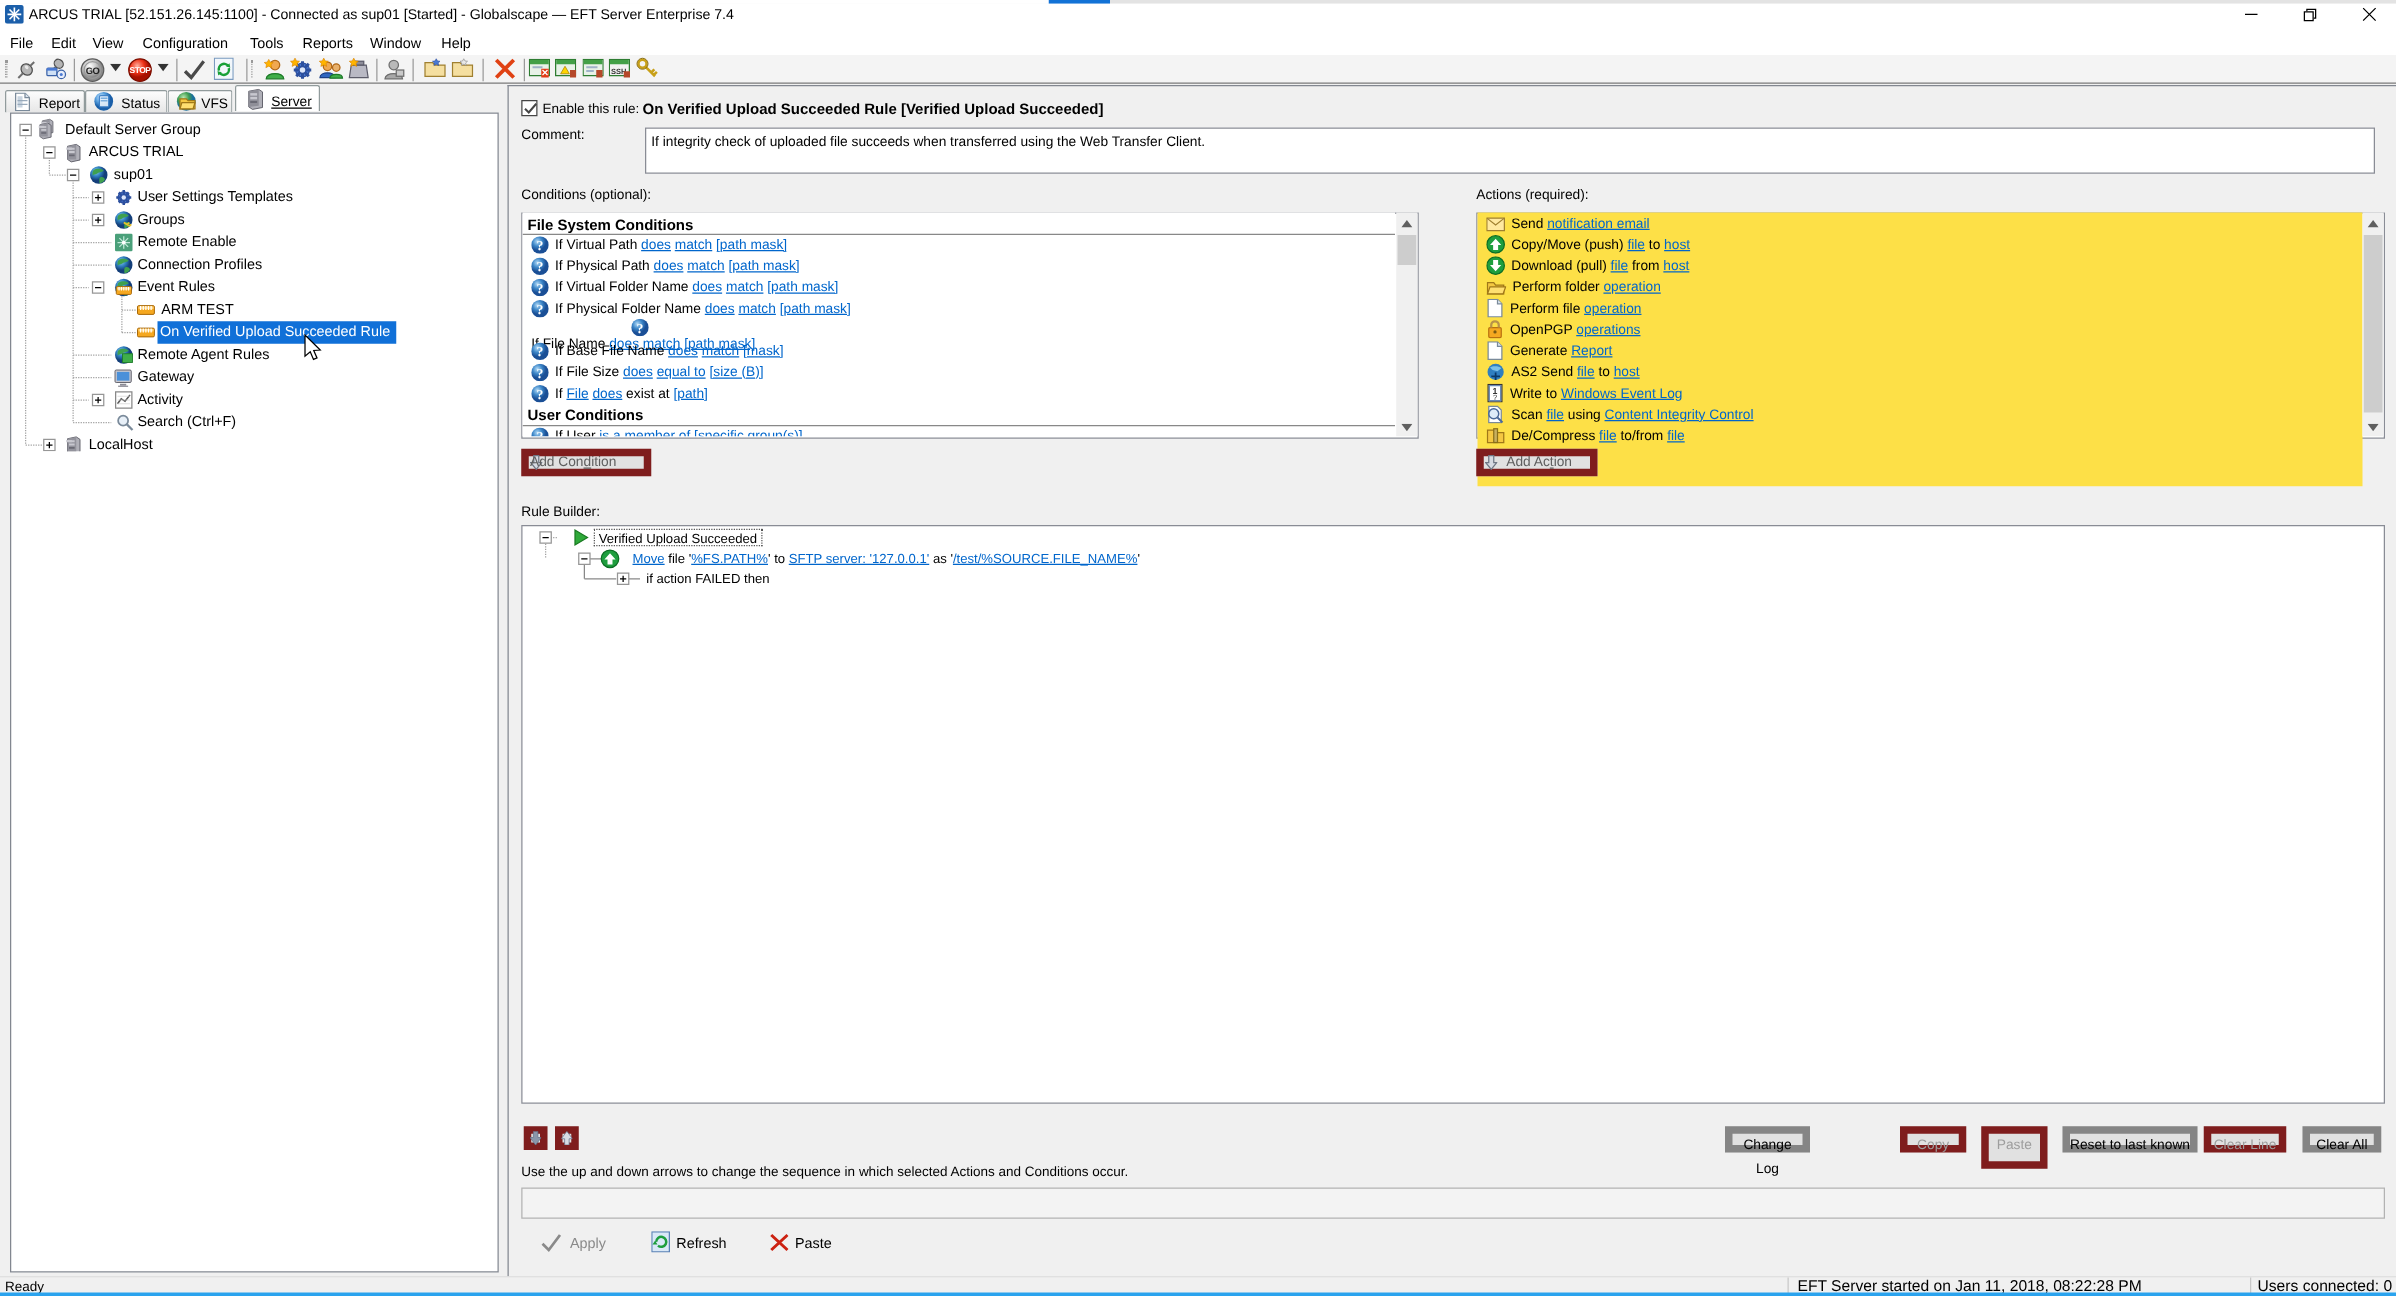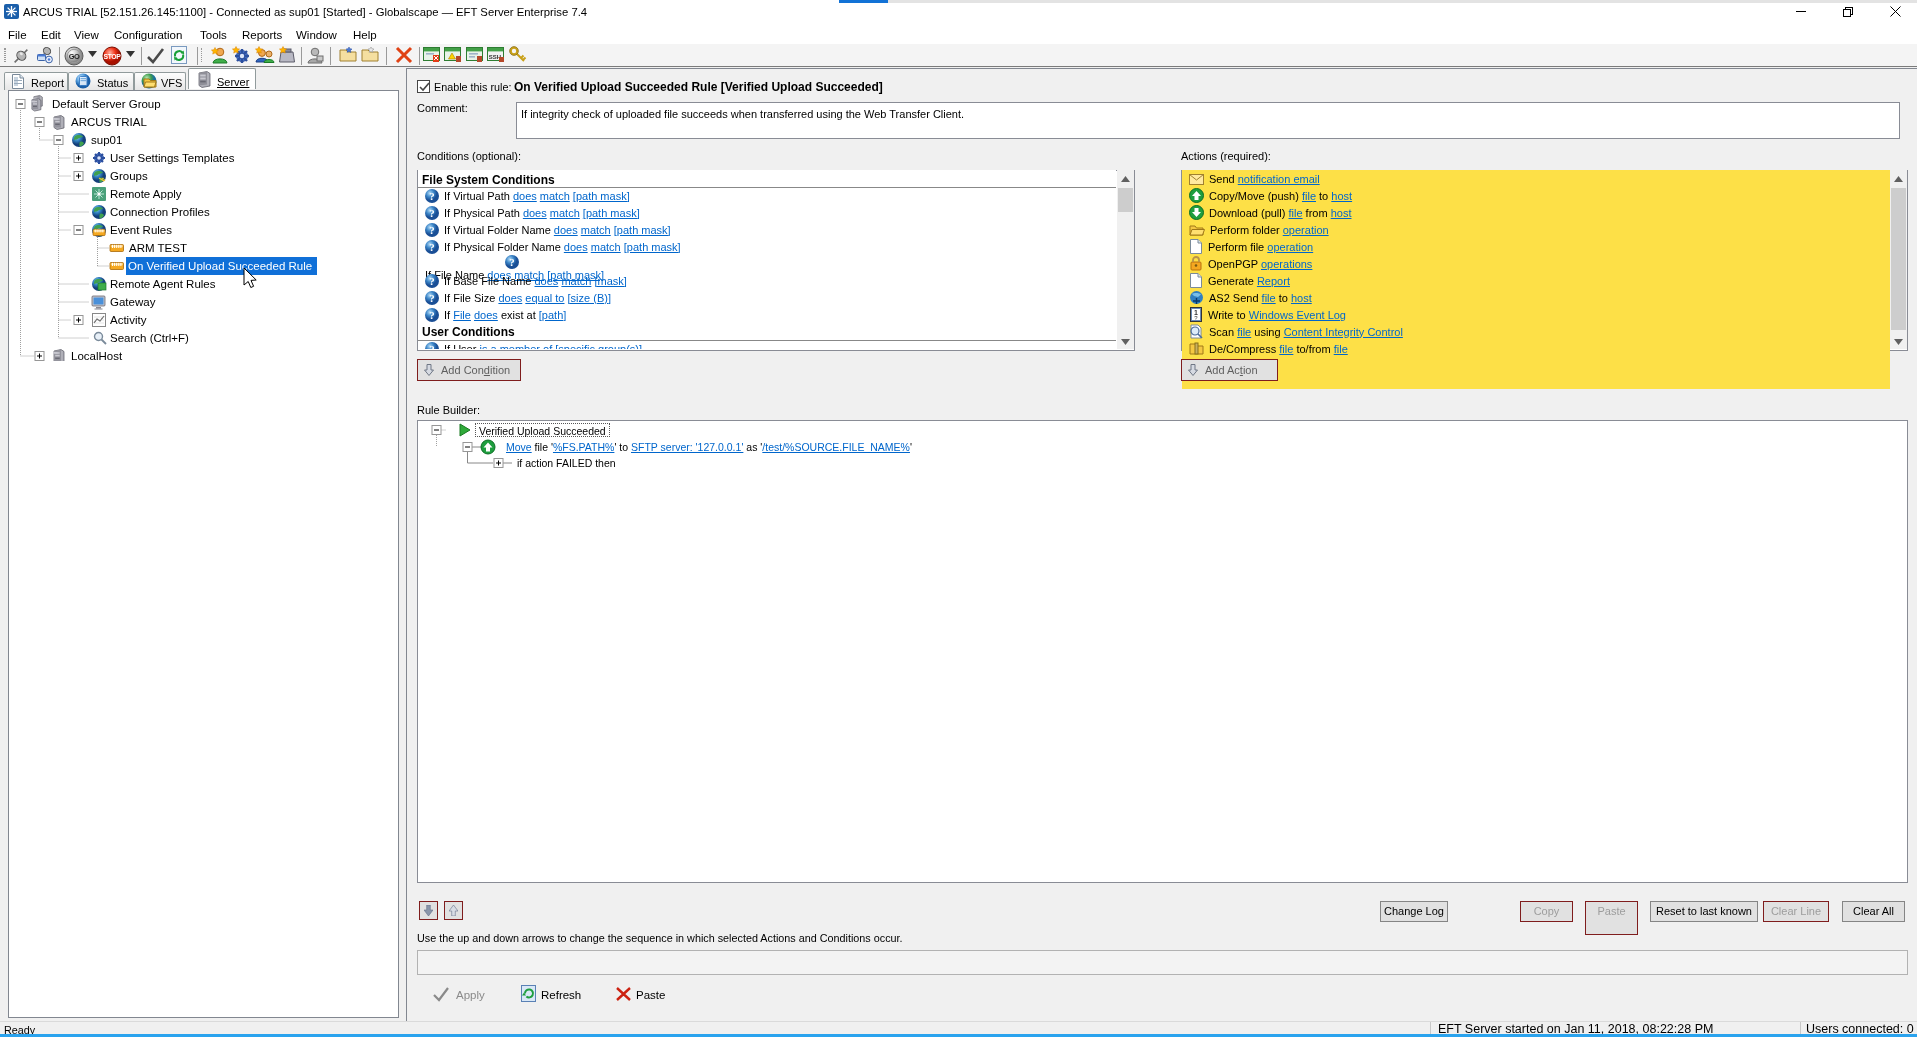--- a/index.html
+++ b/index.html
@@ -1,21 +1,21 @@
 <!DOCTYPE html>
 <html><head>
 <meta charset="utf-8">
 <style>
 * { margin:0; padding:0; box-sizing:border-box; }
 html,body { width:1917px; height:1037px; }
 body { font-family:"Liberation Sans",sans-serif; background:#f0f0f0; position:relative; overflow:hidden; font-size:12px; color:#000; }
 .abs { position:absolute; }
 a { color:#0066cc; text-decoration:underline; }
 .box { position:absolute; background:#fff; border:1px solid #82868c; }
-.btn { position:absolute; background:#e1e1e1; border:1px solid #7f1d1d; text-align:center; color:#000; }
+.btn { position:absolute; background:#e1e1e1; border:6px solid #7f1d1d; text-align:center; color:#000; }
 .sep { position:absolute; top:47px; height:18px; width:1px; background:#9a9a9a; }
 .tree-row { position:absolute; height:18px; line-height:18px; white-space:nowrap; font-size:11.5px; }
 .crow { position:absolute; left:7px; height:17px; font-size:11px; white-space:nowrap; display:flex; align-items:center; }
 .crow svg { margin-right:5px; flex:none; }
 </style>
 </head>
 <body>
 
 <div class="abs" style="left:0;top:0;width:1917px;height:3px;background:#fff;"></div>
 <div class="abs" style="left:839px;top:0;width:49px;height:3px;background:#1272d6;"></div>
@@ -430,21 +430,21 @@
         <line x1="8.5" y1="8.5" x2="13" y2="13" stroke="#7a8a9a" stroke-width="1.8"></line>
       </g>
 <use href="#srv" transform="translate(44,258)"></use>
 </svg>
 
 <div class="tree-row" style="left:52px;top:95px;">Default Server Group</div>
 <div class="tree-row" style="left:71px;top:113px;">ARCUS TRIAL</div>
 <div class="tree-row" style="left:91px;top:131px;">sup01</div>
 <div class="tree-row" style="left:110px;top:149px;">User Settings Templates</div>
 <div class="tree-row" style="left:110px;top:167px;">Groups</div>
-<div class="tree-row" style="left:110px;top:185px;">Remote Apply</div>
+<div class="tree-row" style="left:110px;top:185px;">Remote Enable</div>
 <div class="tree-row" style="left:110px;top:203px;">Connection Profiles</div>
 <div class="tree-row" style="left:110px;top:221px;">Event Rules</div>
 <div class="tree-row" style="left:129px;top:239px;">ARM TEST</div>
 <div class="tree-row" style="left:126px;top:257px;background:#1070d8;color:#fff;padding:0 5px 0 2px;">On Verified Upload Succeeded Rule</div>
 <div class="tree-row" style="left:110px;top:275px;">Remote Agent Rules</div>
 <div class="tree-row" style="left:110px;top:293px;">Gateway</div>
 <div class="tree-row" style="left:110px;top:311px;">Activity</div>
 <div class="tree-row" style="left:110px;top:329px;">Search (Ctrl+F)</div>
 <div class="tree-row" style="left:71px;top:347px;">LocalHost</div>
 
@@ -551,21 +551,21 @@
     </svg>
 <div class="abs" style="left:1118px;top:188px;width:15px;height:24px;background:#cdcdcd;"></div>
 <svg class="abs" style="left:1121px;top:339px;" width="9" height="6">
       <path d="M4.5,6 L9,0 L0,0 Z" fill="#606060"></path>
     </svg>
 
 <div class="btn" style="left:417px;top:359px;width:104px;height:22px;"></div>
 <svg class="abs" style="left:424px;top:364px;" width="10" height="12">
       <path d="M3,0.5 L7,0.5 L7,6 L9.5,6 L5,11.5 L0.5,6 L3,6 Z" fill="#d6dae2" stroke="#6f7785"></path>
     </svg>
-<div class="abs" style="left:441px;top:364px;font-size:11px;color:#5f5f5f;">Add Con<span style="text-decoration:underline">d</span>ition</div>
+<div class="abs" style="left:424px;top:364px;font-size:11px;color:#5f5f5f;">Add Con<span style="text-decoration:underline">d</span>ition</div>
 
 <div class="abs" style="left:1181px;top:150px;font-size:11px;">Actions (required):</div>
 
 <div class="box" style="left:1181px;top:170px;width:727px;height:181px;border-color:#898c95;"></div>
 <div class="abs" style="left:1182px;top:170px;width:708px;height:219px;overflow:hidden;background:#fde047;" id="actbox">
 <div class="crow" style="top:0px;">
         <svg width="15" height="14">
           <rect x="0.5" y="2.5" width="14" height="10" fill="#ffe9a0" stroke="#a08030"></rect>
           <path d="M0.5,2.5 L7.5,8 L14.5,2.5" fill="none" stroke="#a08030"></path>
         </svg>

